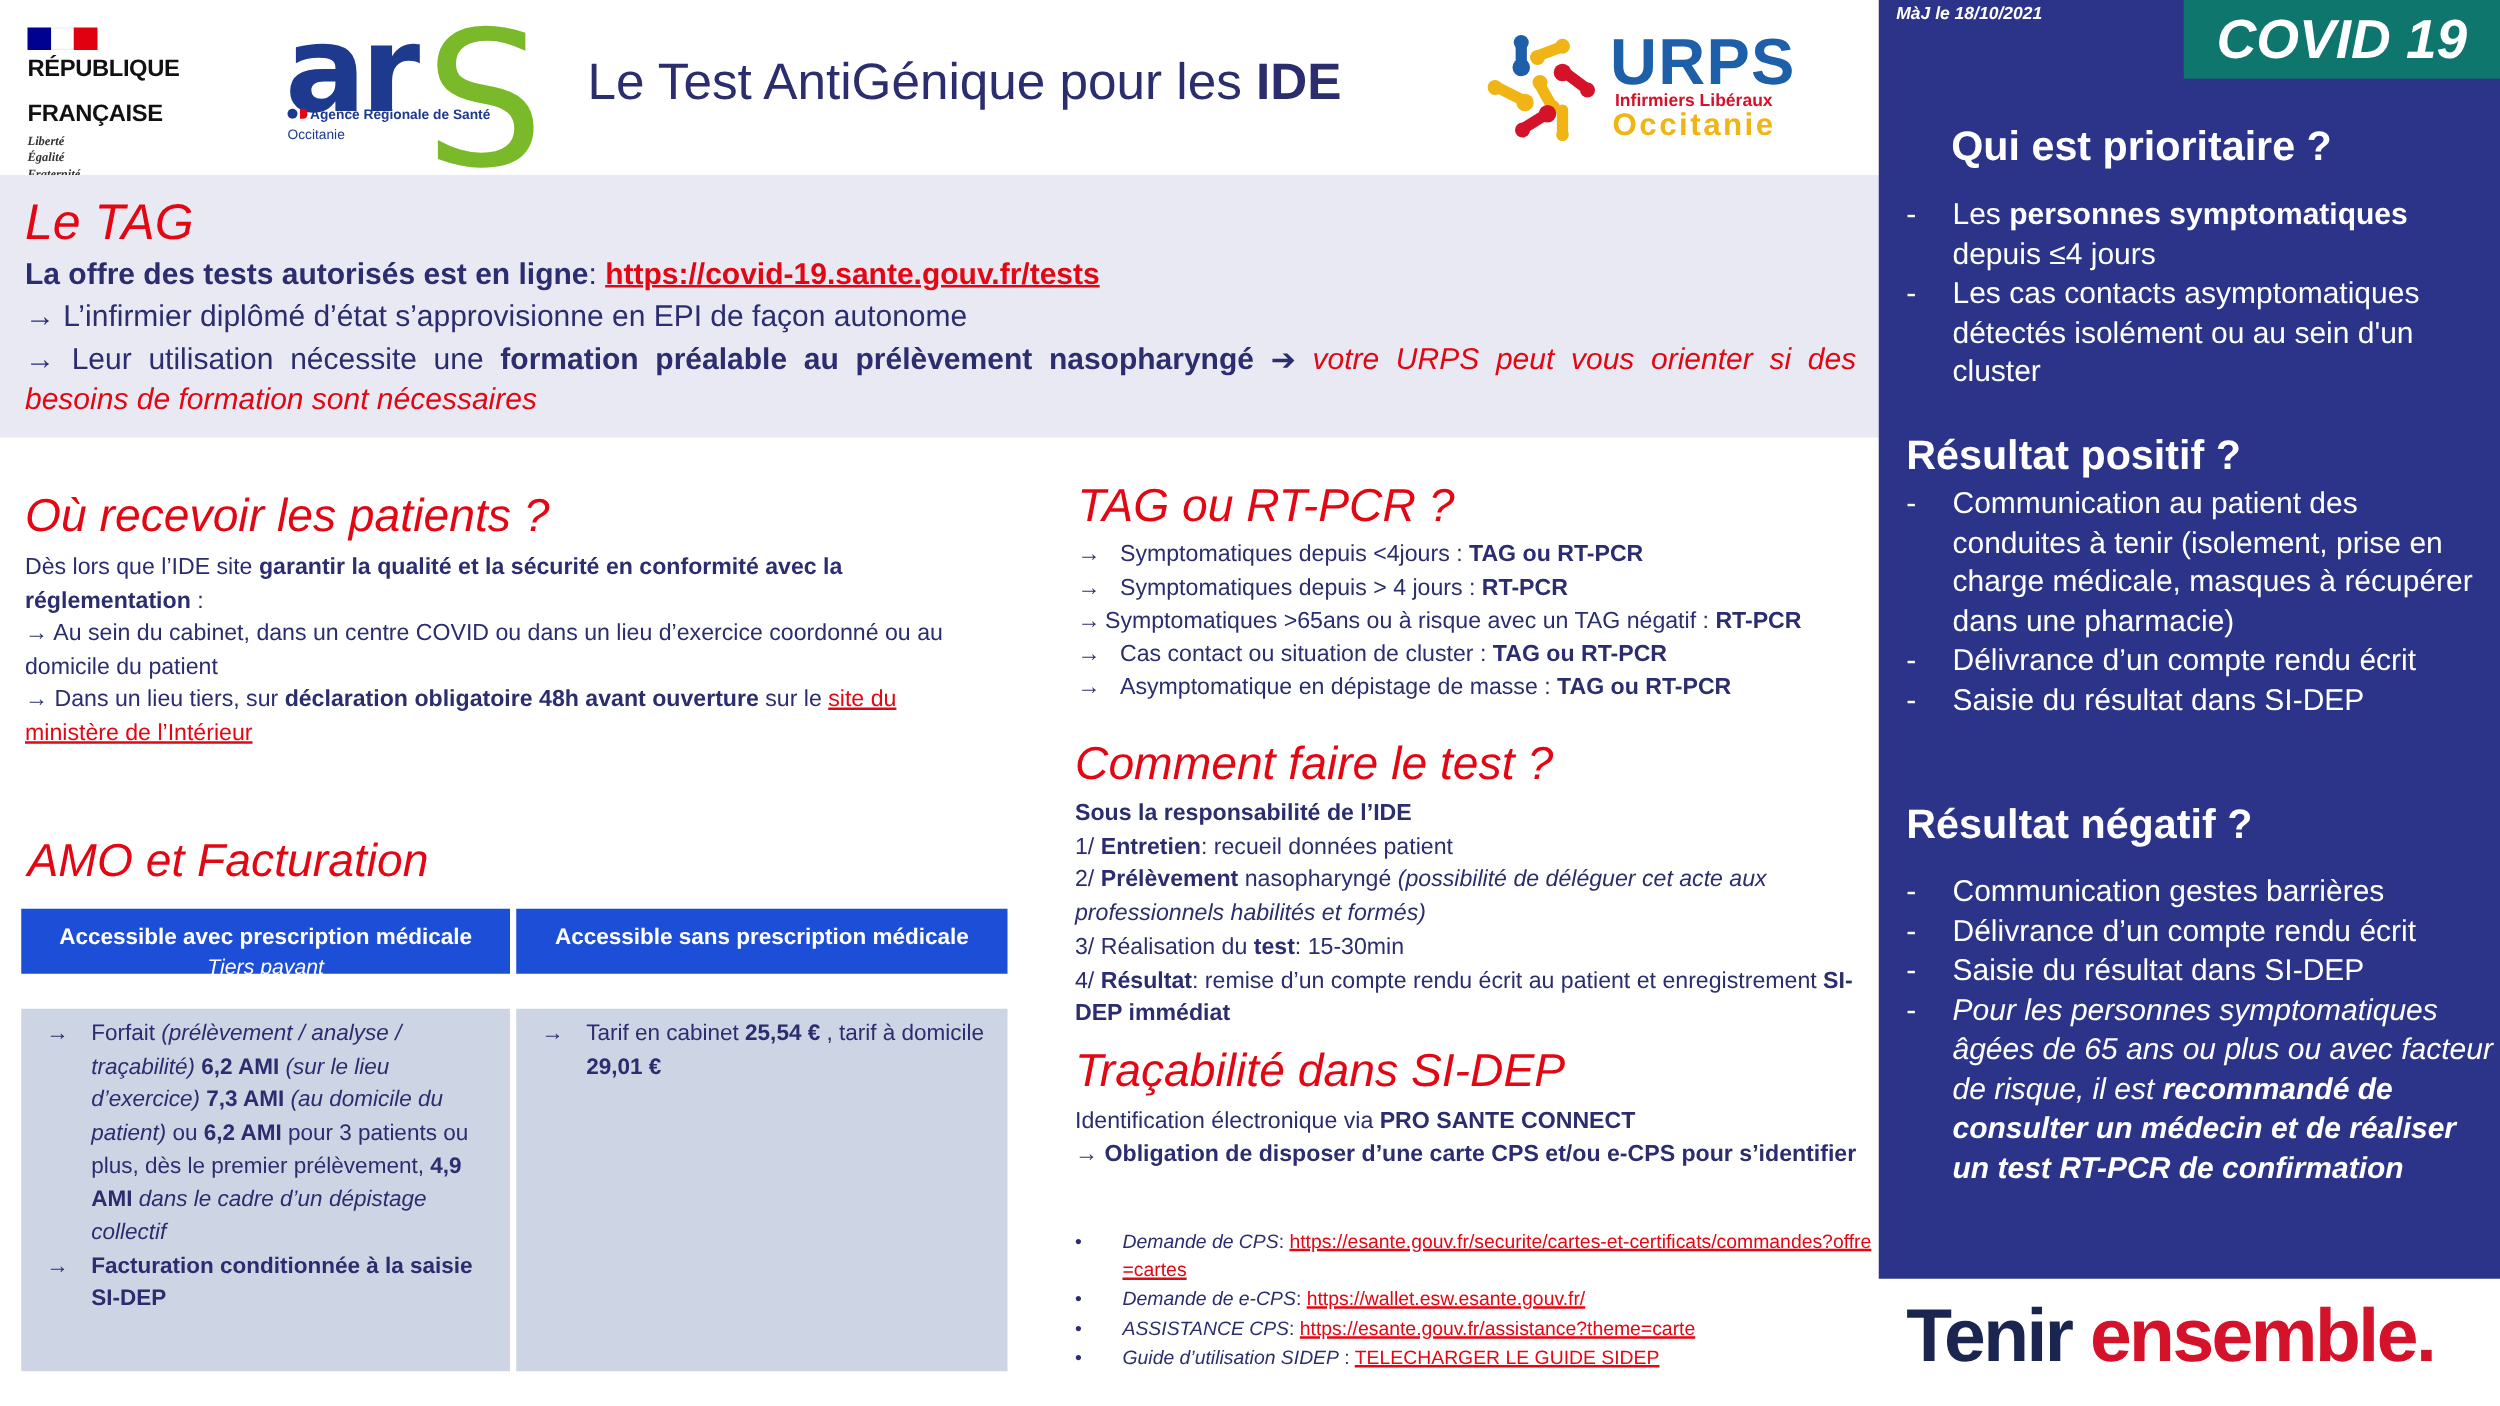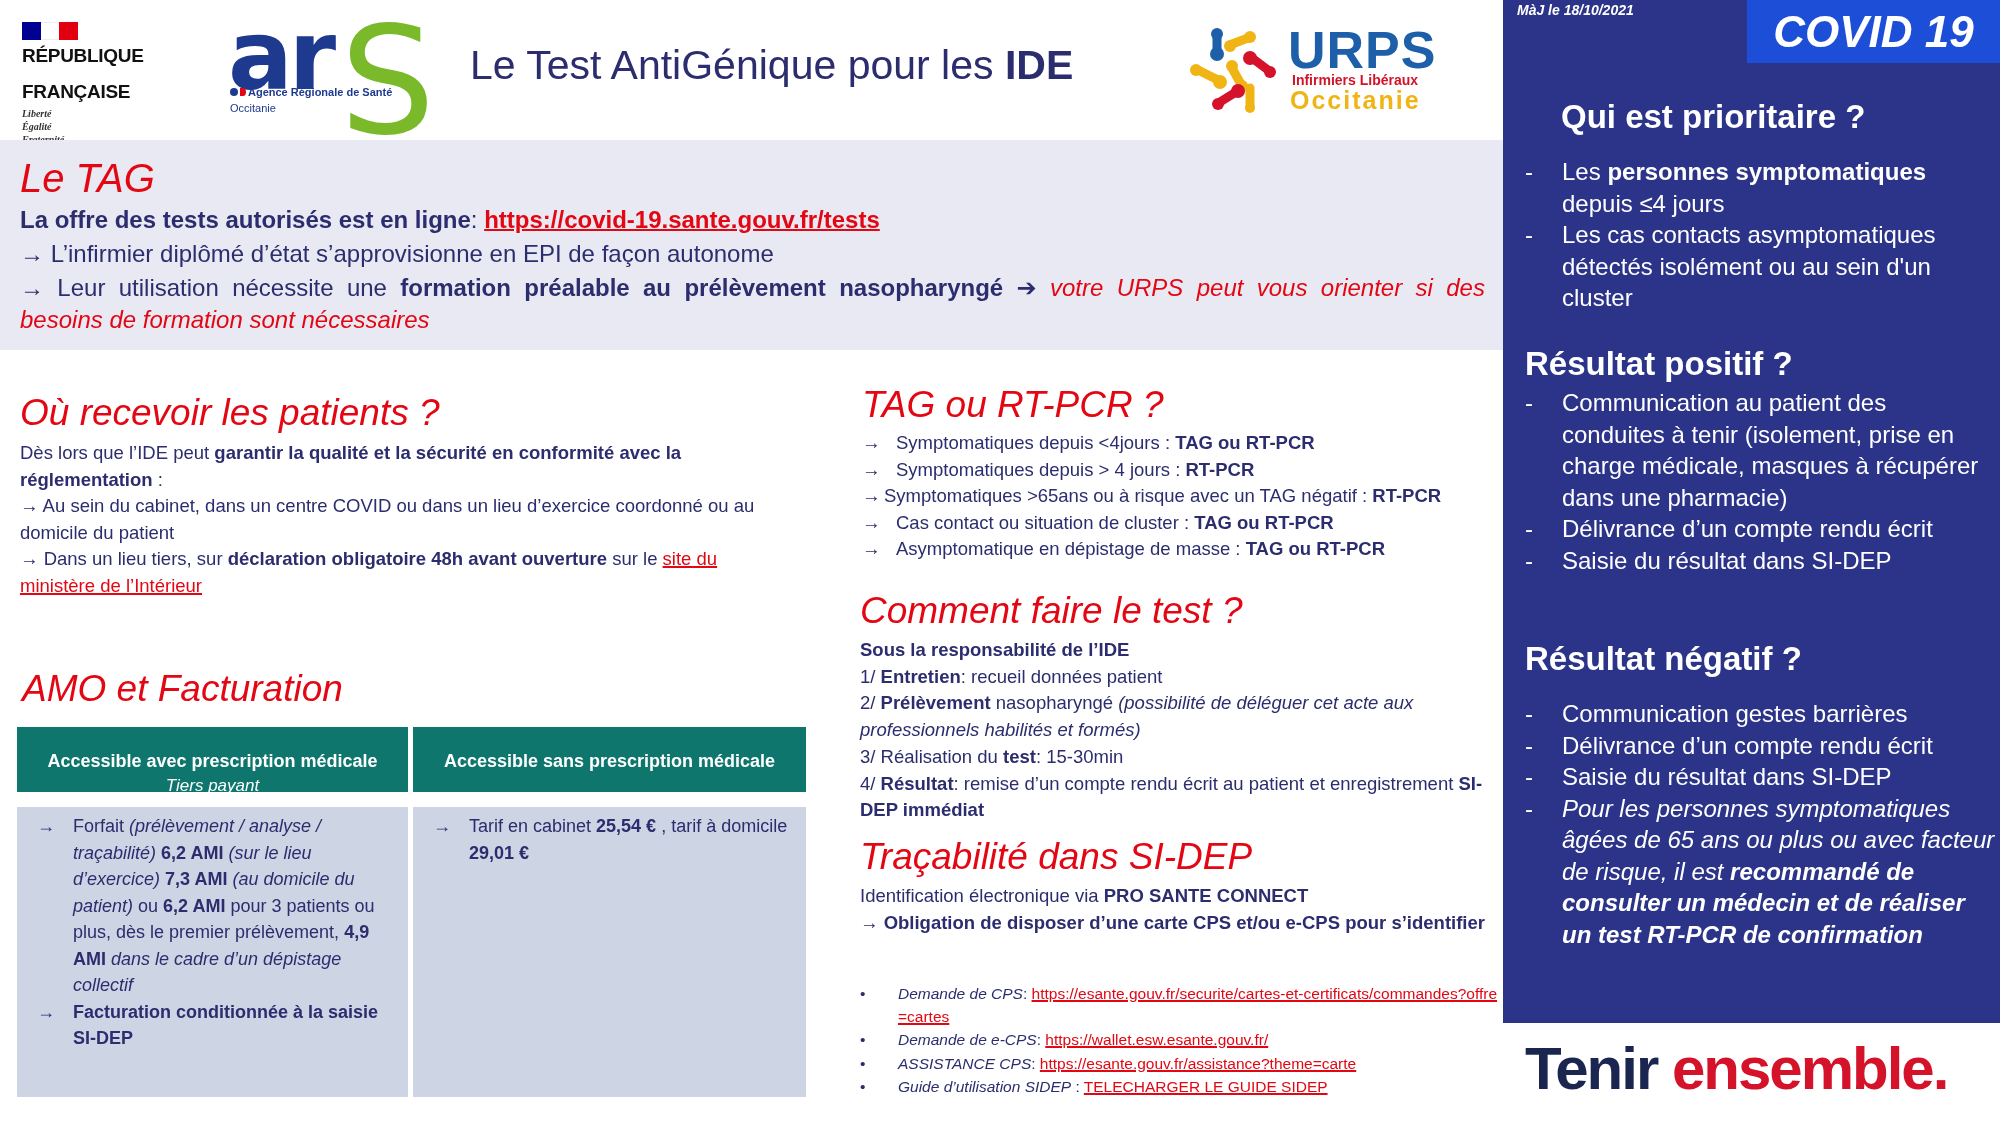--- a/index.html
+++ b/index.html
@@ -44,21 +44,21 @@
   #tag-l3 { top: 274px; color: #2b2d6e; width: 1465px; display: flex; justify-content: space-between; }
   #tag-l4 { top: 306px; color: #e30613; font-style: italic; text-align: right; }
 
   
   .sec-title { position: absolute; font-size: 37px; font-style: italic; color: #e30613; white-space: nowrap; }
   #ou-title { left: 20px; top: 392px; }
   #ou-body { left: 20px; top: 440px; width: 770px; font-size: 18.5px; line-height: 26.5px; color: #2b2d6e; }
   #amo-title { left: 22px; top: 668px; }
 
   #amo-table { left: 17px; top: 727px; width: 789px; height: 370px; }
-  .th { position: absolute; top: 0; height: 65px; background: #0f766e; color: #fff; text-align: center; font-weight: bold; font-size: 18px; padding-top: 24px; }
+  .th { position: absolute; top: 0; height: 52px; background: #1d4ed8; color: #fff; text-align: center; font-weight: bold; font-size: 18px; padding-top: 12px; }
   .th .sub { display: block; font-weight: normal; font-style: italic; font-size: 17px; margin-top: 4px; }
   #th1 { left: 0; width: 391px; }
   #th2 { left: 396px; width: 393px; }
   .td { position: absolute; top: 80px; height: 290px; background: #cdd4e4; font-size: 18px; line-height: 26.5px; color: #2b2d6e; }
   #td1 { left: 0; width: 391px; }
   #td2 { left: 396px; width: 393px; }
   .arrow-item { position: relative; padding-left: 56px; padding-right: 14px; }
   .arrow-item .arr { position: absolute; left: 20px; top: 0; }
   #td1 .arrow-item:first-child, #td2 .arrow-item:first-child { margin-top: 6px; }
 
@@ -74,21 +74,21 @@
   #trac-title { left: 860px; top: 836px; }
   #trac-body { left: 860px; top: 883px; width: 630px; font-size: 18.5px; line-height: 26.7px; color: #2b2d6e; }
   #trac-links { left: 860px; top: 982px; width: 640px; font-size: 15.5px; line-height: 23.2px; color: #2b2d6e; }
   #trac-links .li { position: relative; padding-left: 38px; }
   #trac-links .li .bul { position: absolute; left: 0; top: 0; }
   #trac-links a.link { text-decoration-thickness: 1.5px; }
 
   
   #right-panel { left: 1503px; top: 0; width: 497px; height: 1023px; background: #2b3488; color: #fff; }
   #maj-date { left: 1517px; top: 2px; font-size: 14px; font-style: italic; font-weight: bold; color: #fff; }
-  #covid-box { left: 1747px; top: 0; width: 253px; height: 63px; background: #1d4ed8; color: #fff; font-size: 44px; font-weight: bold; font-style: italic; text-align: center; line-height: 63px; }
+  #covid-box { left: 1747px; top: 0; width: 253px; height: 63px; background: #0f766e; color: #fff; font-size: 44px; font-weight: bold; font-style: italic; text-align: center; line-height: 63px; }
   .rp-h { position: absolute; left: 1525px; font-size: 33px; font-weight: bold; color: #fff; white-space: nowrap; }
   #rp-h1 { top: 98px; margin-left: 36px; }
   #rp-h2 { top: 345px; }
   #rp-h3 { top: 640px; }
   .rp-list { position: absolute; left: 1525px; width: 470px; font-size: 24px; line-height: 31.5px; color: #fff; }
   .rp-list .li { position: relative; padding-left: 37px; }
   .rp-list .li .dash { position: absolute; left: 0; top: 0; }
   #rp-l1 { top: 156px; }
   #rp-l2 { top: 387px; }
   #rp-l3 { top: 698px; }
@@ -177,21 +177,21 @@
   <i class="red">peut</i>
   <i class="red">vous</i>
   <i class="red">orienter</i>
   <i class="red">si</i>
   <i class="red">des</i>
 </div>
 <div id="tag-l4" class="tag-line">besoins de formation sont nécessaires</div>
 
 <div id="ou-title" class="sec-title">Où recevoir les patients ?</div>
 <div id="ou-body" class="abs">
-  <div><span>Dès lors que l’IDE peut </span><b>garantir la qualité et la sécurité en conformité avec la réglementation</b><span> :</span></div>
+  <div><span>Dès lors que l’IDE site </span><b>garantir la qualité et la sécurité en conformité avec la réglementation</b><span> :</span></div>
   <div>→ Au sein du cabinet, dans un centre COVID ou dans un lieu d’exercice coordonné ou au domicile du patient</div>
   <div><span>→ Dans un lieu tiers, sur </span><b>déclaration obligatoire 48h avant ouverture</b><span> sur le </span><a class="link" style="text-decoration-thickness:1.5px">site du ministère de l’Intérieur</a></div>
 </div>
 
 <div id="amo-title" class="sec-title">AMO et Facturation</div>
 <div id="amo-table" class="abs">
   <div id="th1" class="th">
     <span>Accessible avec prescription médicale</span>
     <span class="sub">Tiers payant</span>
   </div>

